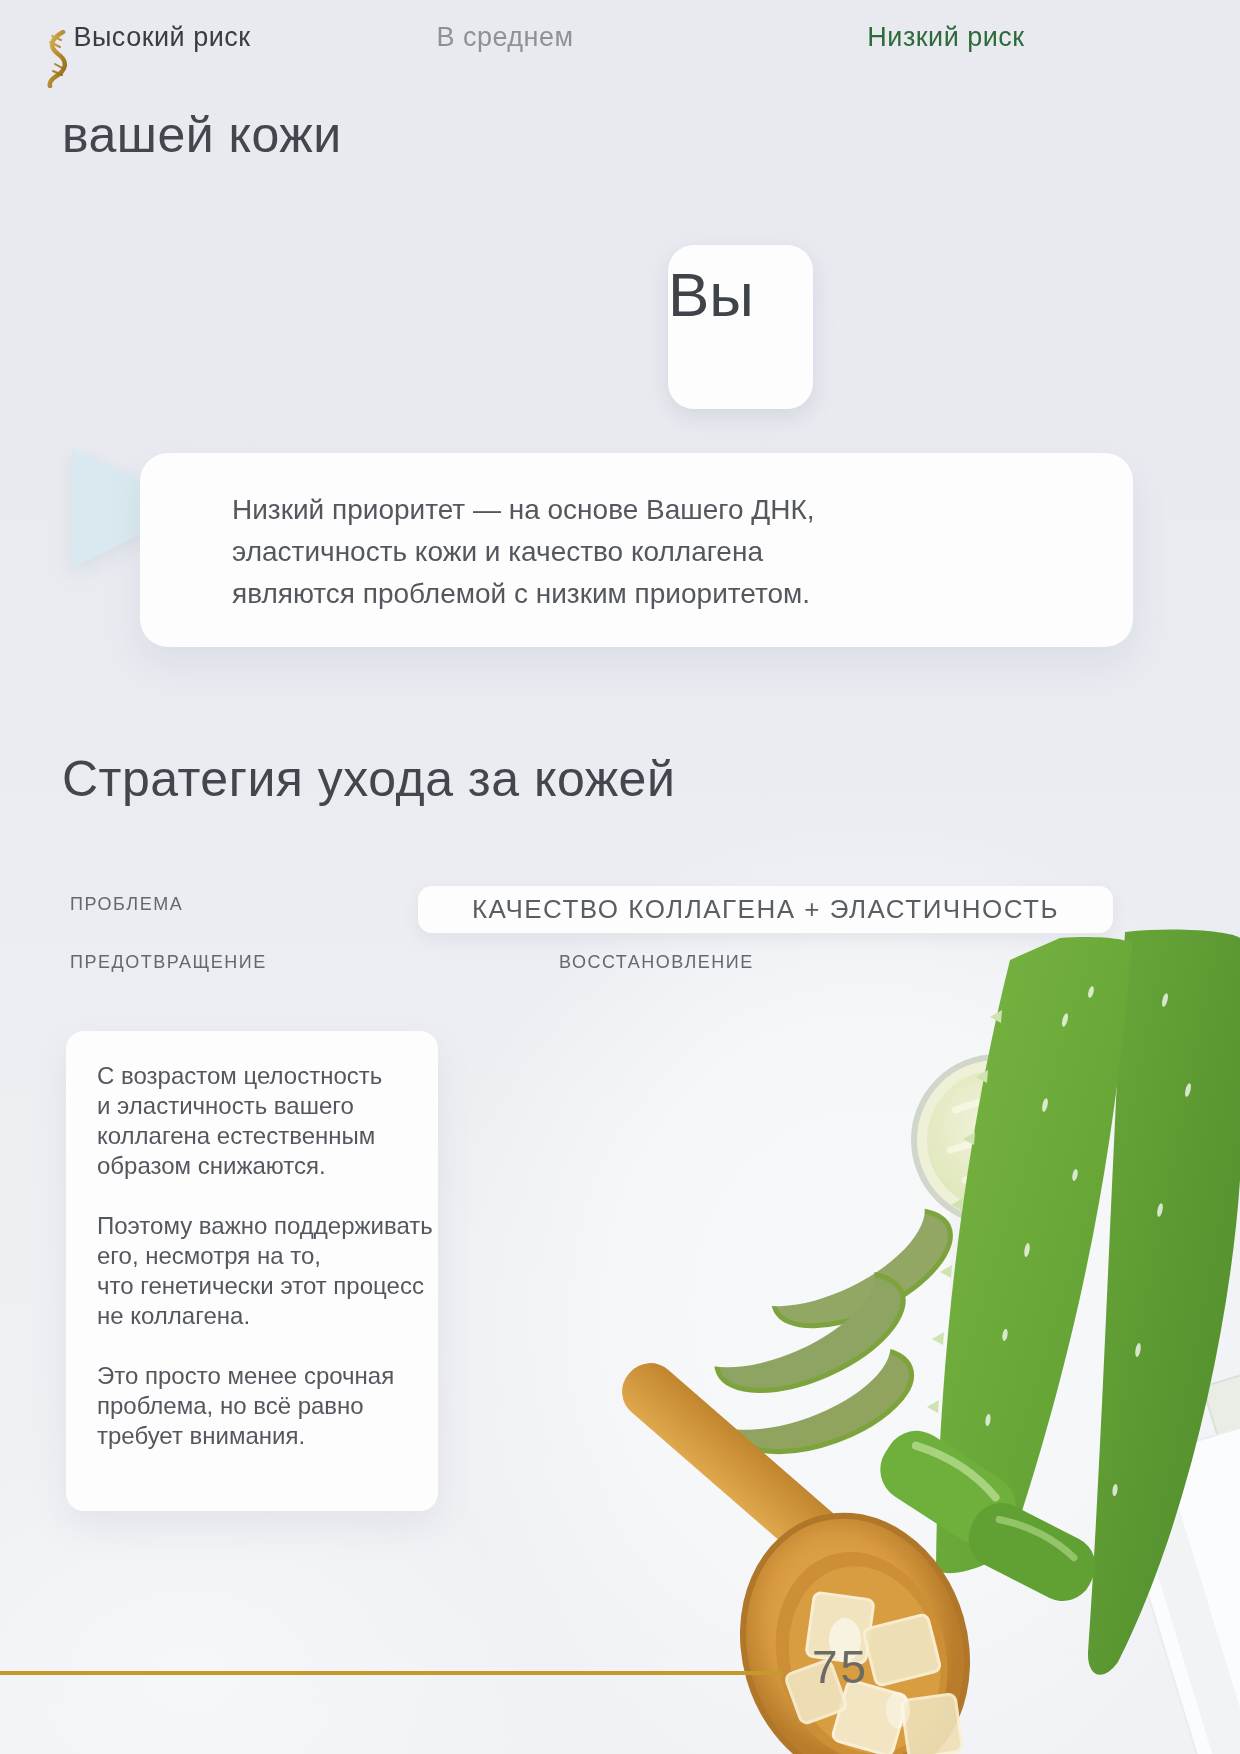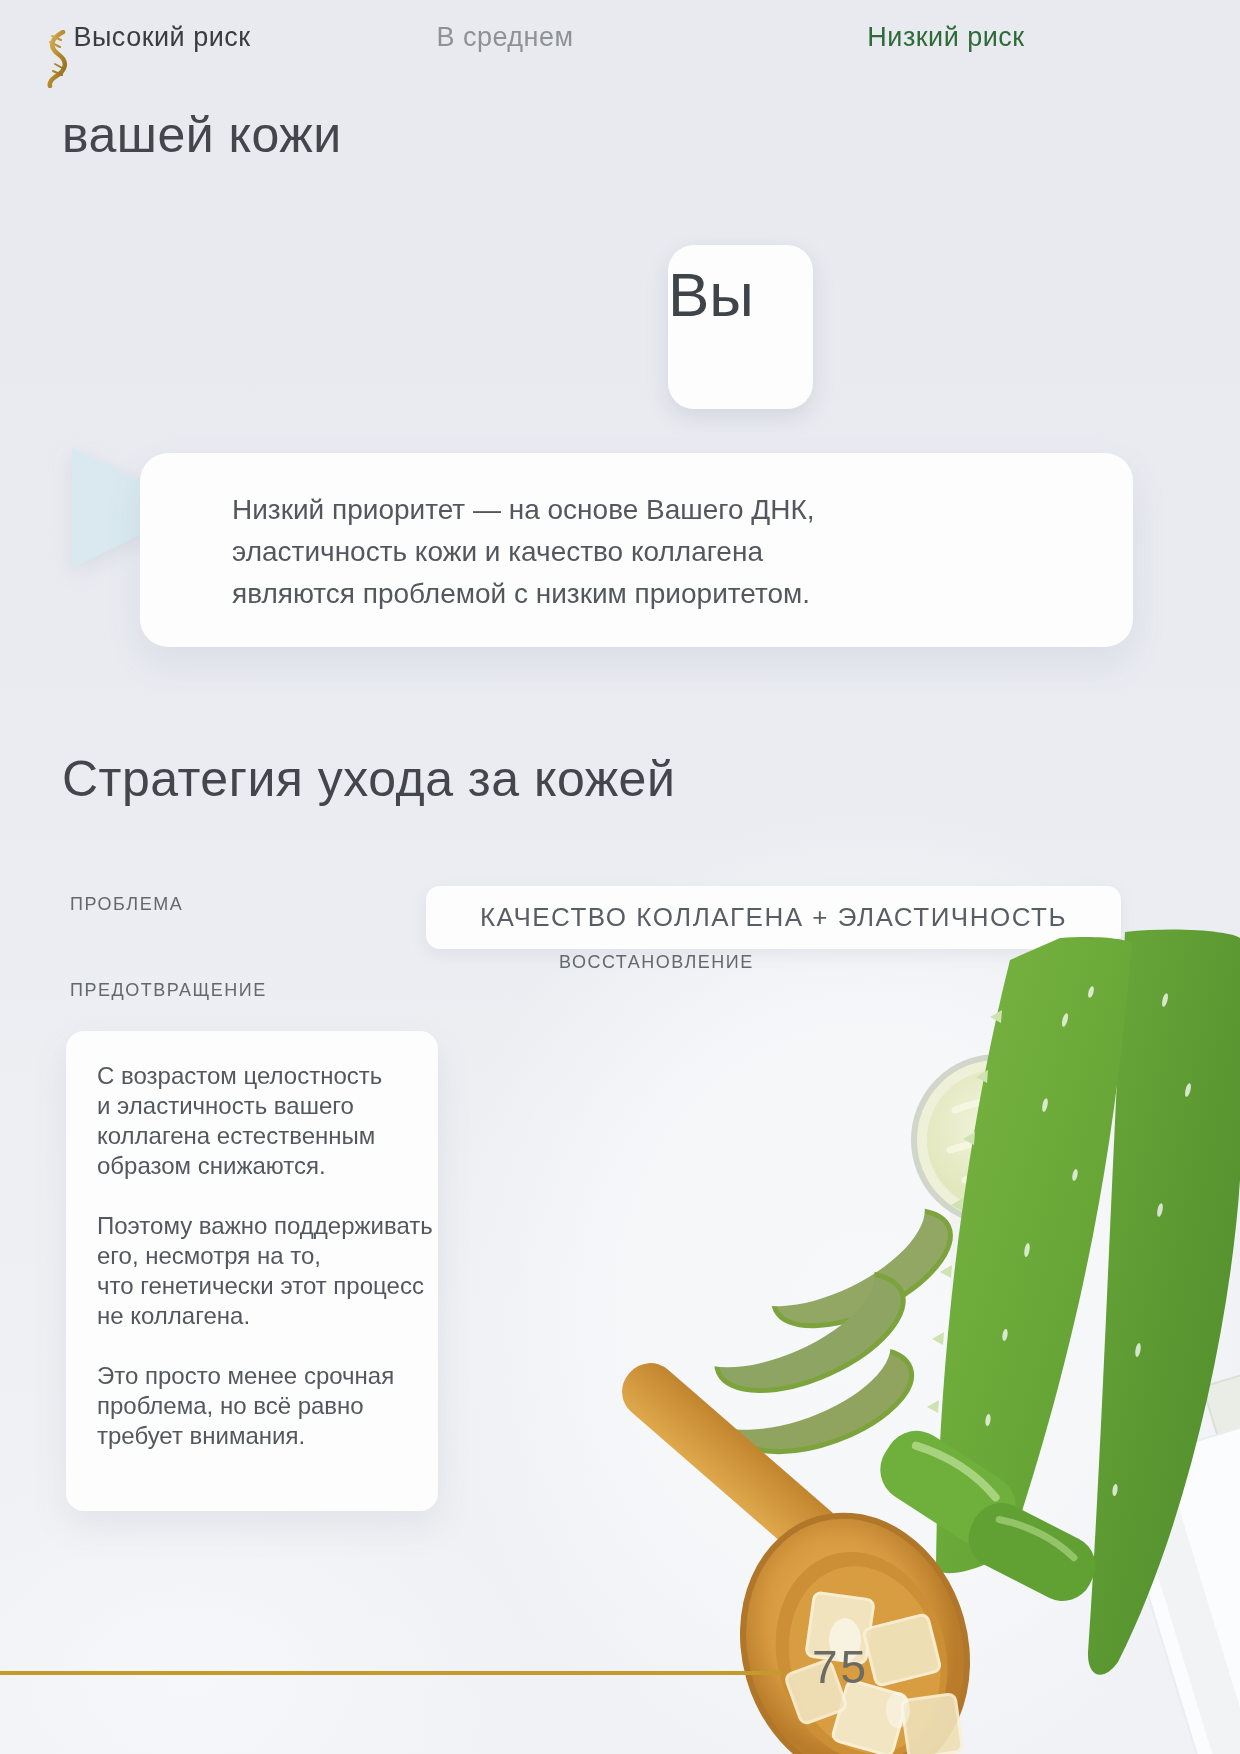--- a/index.html
+++ b/index.html
@@ -65,28 +65,28 @@
   }
   .section-title {
     position:absolute; left:62px; top:750px;
     font-size:50px; font-weight:300; color:#43474d; letter-spacing:.5px;
   }
   .row-label {
     position:absolute; font-size:18px; font-weight:300; color:#63686e;
     letter-spacing:1.5px; white-space:nowrap;
   }
   .problem-label { left:70px; top:894px; }
-  .prevention-label { left:70px; top:980px; }
+  .prevention-label { left:70px; top:952px; }
   .restoration-label { left:559px; top:952px; }
   .problem-pill {
-    position:absolute; left:418px; top:886px; width:695px; height:63px;
+    position:absolute; left:418px; top:886px; width:695px; height:47px;
     background:#fdfdfe; border-radius:14px;
     box-shadow:0 6px 16px rgba(110,120,140,.10);
     display:flex; align-items:center; justify-content:center;
-    font-size:26px; font-weight:300; color:#595e64; letter-spacing:1.5px; white-space:nowrap;margin-left:8px;
+    font-size:26px; font-weight:300; color:#595e64; letter-spacing:1.5px; white-space:nowrap;
   }
   .strategy-card {
     position:absolute; left:66px; top:1013px; width:372px; height:480px;
     background:#fdfdfe; border-radius:18px;
     box-shadow:0 16px 36px rgba(100,110,135,.10);
     padding:30px 28px 0 31px;
     margin-top:18px;
   }
   .strategy-card p { margin:0 0 30px 0; }
   .strategy-card .line {

